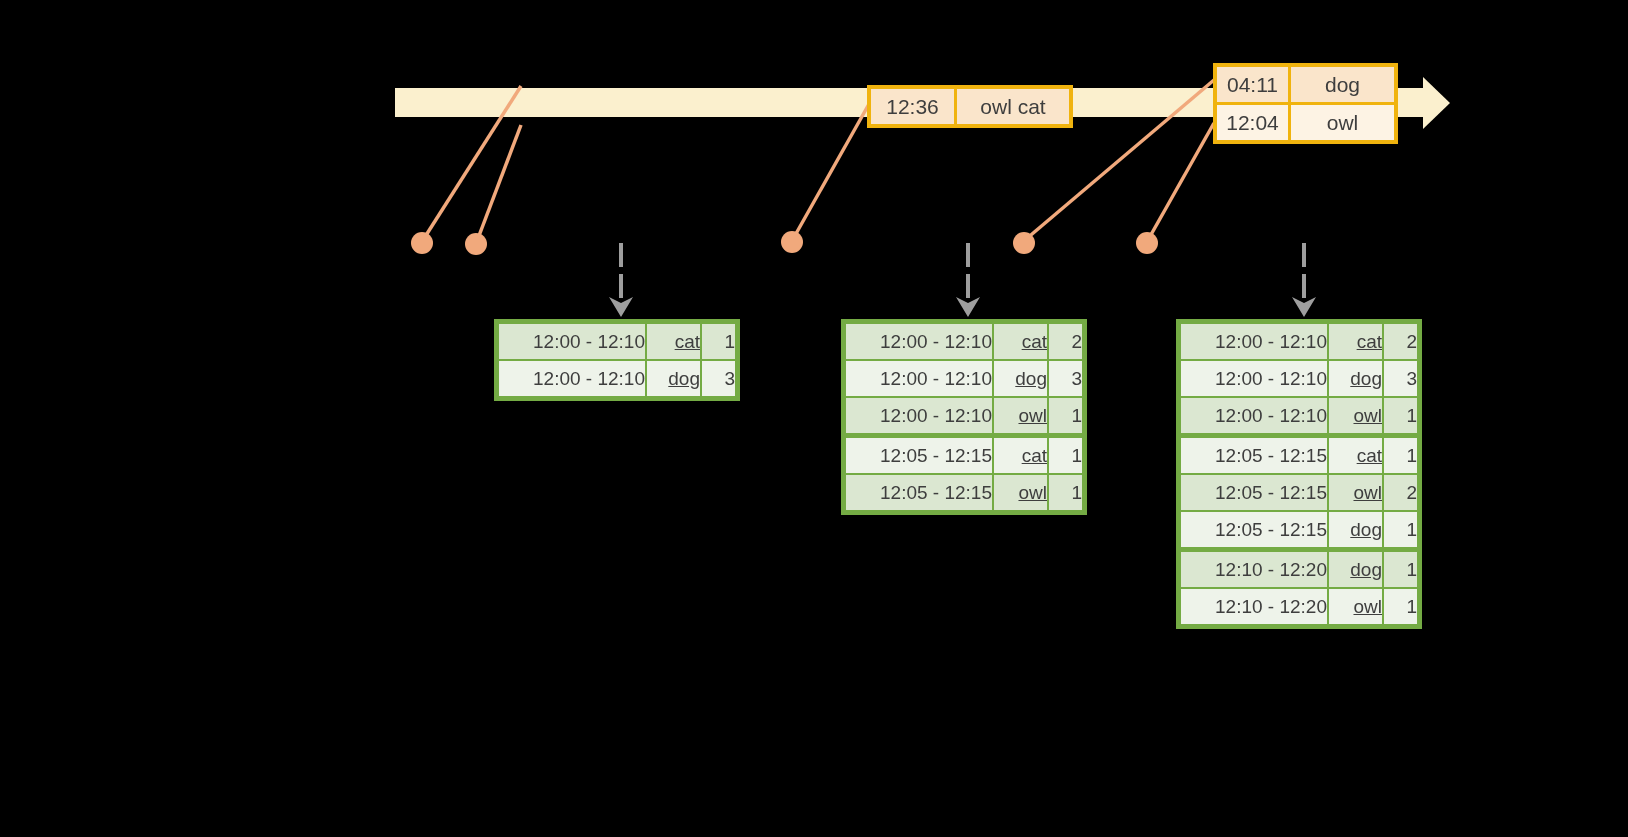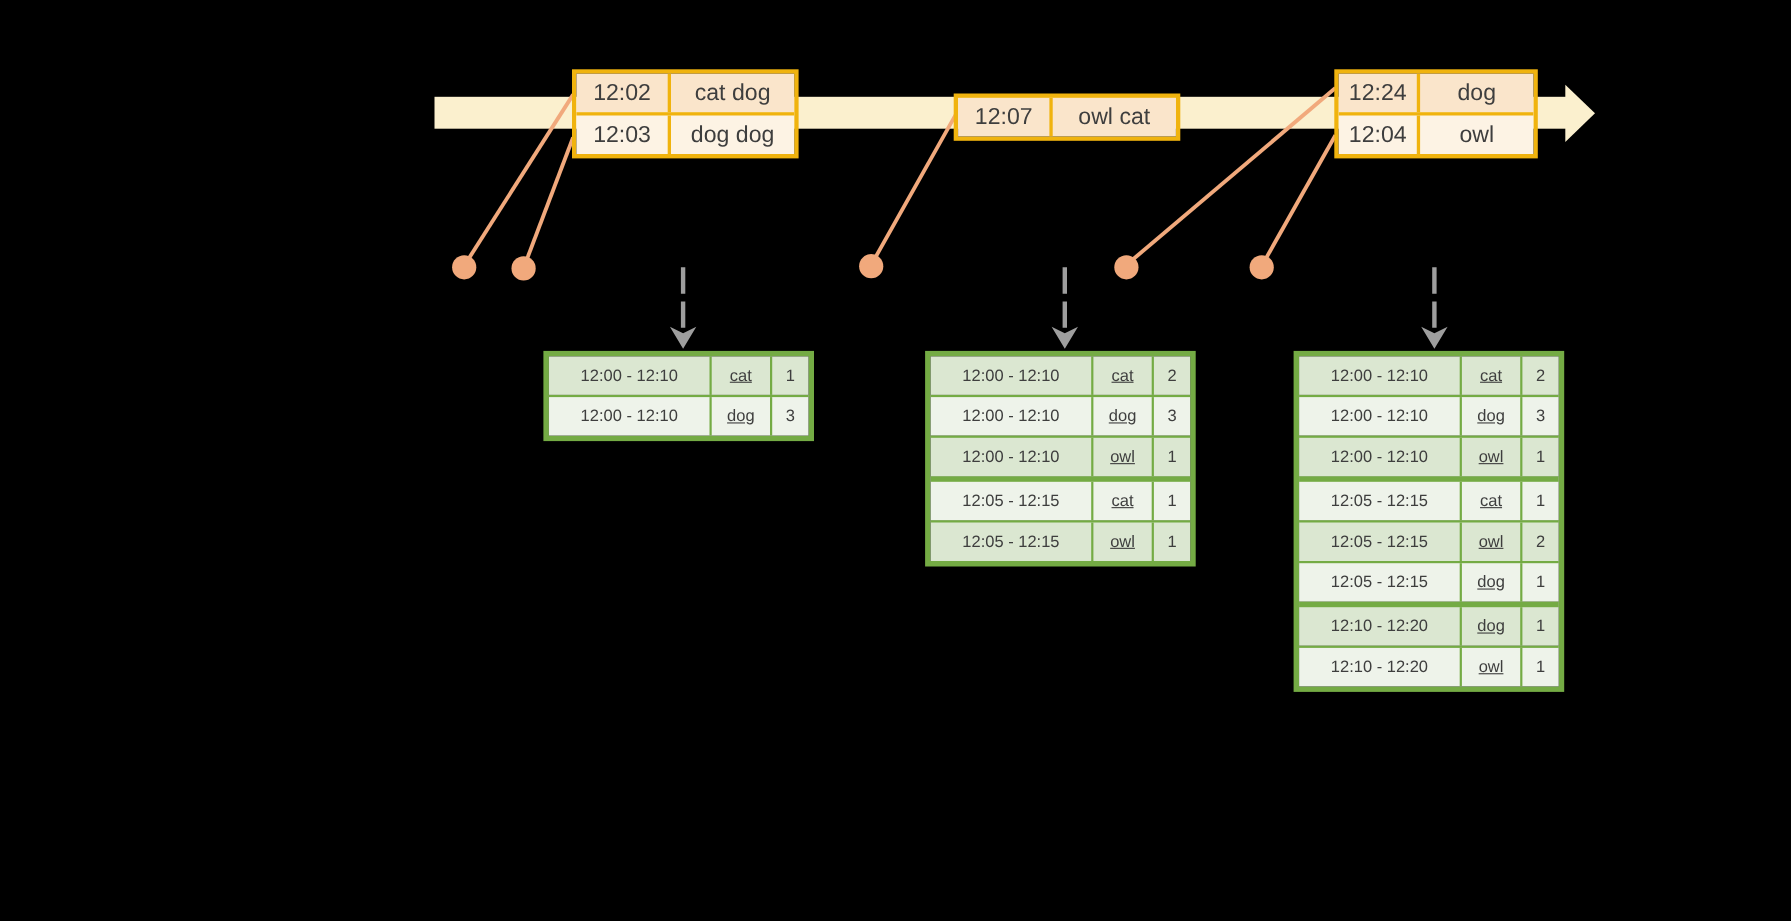--- a/index.html
+++ b/index.html
@@ -36,21 +36,21 @@
   #etable-2 .time { width:71px; }
   #etable-2 .words { width:103px; }
 
   
   .gtable { position:absolute; top:319px; border:5px solid var(--result-border,#74ab44); }
   .grow { display:flex; }
   .grow + .grow { border-top:2px solid var(--result-border,#74ab44); }
   .grow.group-start { border-top-width:5px; }
   .grow:nth-child(odd)  { background:var(--result-row-dark,#dbe7d1); }
   .grow:nth-child(even) { background:var(--result-row-light,#eef3ea); }
-  .gcell { height:35px; line-height:35px; text-align:center; font-size:15px; }
+  .gcell { height:35px; line-height:35px; text-align:right; font-size:19px; }
   .gcell.window { width:146px; border-right:2px solid var(--result-border,#74ab44); }
   .gcell.word   { width:53px;  border-right:2px solid var(--result-border,#74ab44);text-decoration:underline; }
   .gcell.count  { width:33px; }
   #gtable-0 { left:494px; }
   #gtable-1 { left:841px; }
   #gtable-2 { left:1176px; }
 </style>
 </head>
 <body>
 
@@ -74,39 +74,29 @@
     <circle cx="1147" cy="243" r="11" fill="#f1a97c" class="dot"></circle>
 
     <line x1="621" y1="243" x2="621" y2="298" stroke="#9e9e9e" stroke-width="4" stroke-dasharray="24 7" class="trig"></line>
     <polygon points="609,297 621,317 633,297 621,303" fill="#9e9e9e"></polygon>
     <line x1="968" y1="243" x2="968" y2="298" stroke="#9e9e9e" stroke-width="4" stroke-dasharray="24 7" class="trig"></line>
     <polygon points="956,297 968,317 980,297 968,303" fill="#9e9e9e"></polygon>
     <line x1="1304" y1="243" x2="1304" y2="298" stroke="#9e9e9e" stroke-width="4" stroke-dasharray="24 7" class="trig"></line>
     <polygon points="1292,297 1304,317 1316,297 1304,303" fill="#9e9e9e"></polygon>
   </svg>
 
-  <div class="etable" id="etable-0">
-      <div class="erow">
-        <div class="ecell time">12:02</div>
-        <div class="ecell words">cat dog</div>
-      </div>
-      <div class="erow">
-        <div class="ecell time">12:03</div>
-        <div class="ecell words">dog dog</div>
-      </div>
-    </div>
   <div class="etable" id="etable-1">
       <div class="erow">
-        <div class="ecell time">12:07</div>
+        <div class="ecell time">12:36</div>
         <div class="ecell words">owl cat</div>
       </div>
     </div>
   <div class="etable" id="etable-2">
       <div class="erow">
-        <div class="ecell time">12:24</div>
+        <div class="ecell time">04:11</div>
         <div class="ecell words">dog</div>
       </div>
       <div class="erow">
         <div class="ecell time">12:04</div>
         <div class="ecell words">owl</div>
       </div>
     </div>
 
   <div class="gtable" id="gtable-0">
       <div class="grow">

